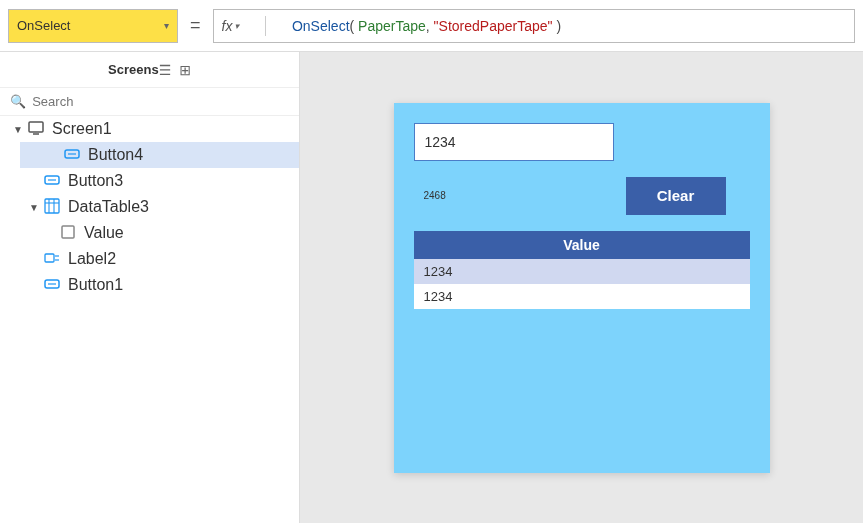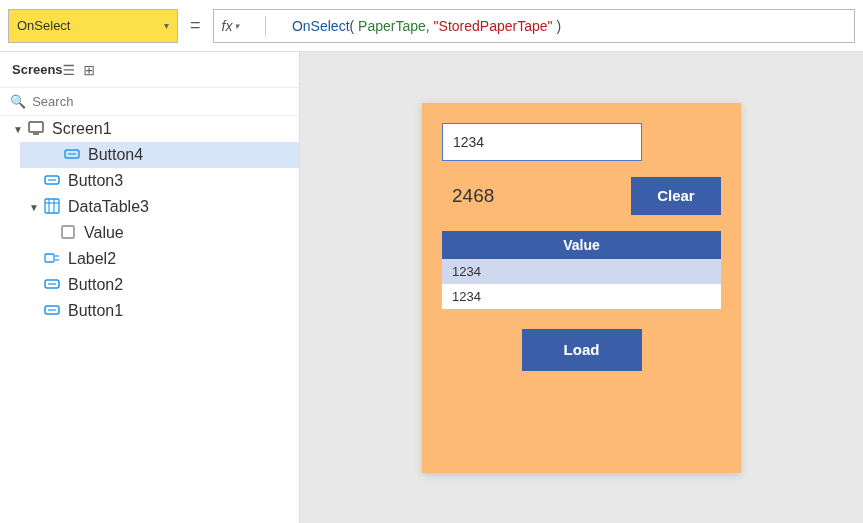--- a/index.html
+++ b/index.html
@@ -31,21 +31,21 @@
 
     
     .main { display: flex; flex: 1; overflow: hidden; }
 
     
     .sidebar {
       width: 300px; background: #fff; border-right: 1px solid #ddd;
       display: flex; flex-direction: column; overflow: hidden; flex-shrink: 0;
     }
     .sidebar-header {
-      display: flex; align-items: center; justify-content: flex-start;
+      display: flex; align-items: center; justify-content: center;
       padding: 8px 12px; border-bottom: 1px solid #eee; height: 36px;
     }
     .sidebar-title { font-size: 13px; font-weight: 600; color: #333; }
     .sidebar-icons { display: flex; gap: 8px; }
     .sidebar-icon { font-size: 14px; color: #666; cursor: pointer; }
 
     .search-bar {
       display: flex; align-items: center; padding: 6px 10px; gap: 6px;
       border-bottom: 1px solid #eee;
     }
@@ -58,36 +58,36 @@
     .tree-item { display: flex; align-items: center; padding: 3px 0 3px 8px; cursor: pointer; gap: 4px; height: 26px; }
     .tree-item.selected { background: #d8e4f7; margin-left: 20px; }
     .tree-item .arrow { font-size: 10px; color: #555; width: 12px; text-align: center; }
     .tree-item .arrow.empty { visibility: hidden; }
     .tree-item .item-icon { margin-right: 4px; font-size: 13px; }
     .tree-item .item-label { font-size: 16px; color: #333; }
 
     
     .canvas { flex: 1; background: #e8e8e8; display: flex; align-items: center; justify-content: center; overflow: auto; }
     .app-screen {
-      background: #fdba74; width: 319px; min-height: 370px;
+      background: #7dd3fc; width: 376px; min-height: 370px;
       box-shadow: 0 2px 8px rgba(0,0,0,0.15); padding: 20px; position: relative;
     }
 
     
     .input-row { display: flex; align-items: center; gap: 12px; margin-bottom: 16px; }
     .app-input {
       border: 1.5px solid #4a7cc7; padding: 6px 10px; font-size: 14px;
       color: #333; width: 200px; height: 38px; outline: none;
     }
     .btn-add {
       background: #3a5fa8; color: #fff; border: none; padding: 6px 20px;
       font-size: 15px; font-weight: 700; cursor: pointer; height: 38px; width: 100px;
     }
     .value-row { display: flex; align-items: center; gap: 12px; margin-bottom: 16px; }
-    .value-display { font-size: 19px; color: #333; width: 200px; padding: 6px 10px; }
+    .value-display { font-size: 10px; color: #333; width: 200px; padding: 6px 10px; }
     .btn-clear {
       background: #3a5fa8; color: #fff; border: none; padding: 6px 12px;
       font-size: 15px; font-weight: 700; cursor: pointer; height: 38px; width: 100px;
     }
 
     
     .data-table { width: 100%; border-collapse: collapse; margin-bottom: 20px; }
     .data-table th {
       background: #3a5fa8; color: #fff; text-align: center; padding: 6px 10px;
       font-size: 14px; font-weight: 600;
@@ -212,29 +212,20 @@
   </div>
         <div class="tree-item">
     <span style="width:16px;display:inline-block;"></span>
     <span class="arrow empty">▶</span>
     <span class="item-icon"><svg width="16" height="16" viewBox="0 0 16 16" fill="none">
               <rect x="1" y="4" width="9" height="8" rx="1" stroke="#2196F3" stroke-width="1.3" fill="none"></rect>
               <line x1="11" y1="6" x2="15" y2="6" stroke="#2196F3" stroke-width="1.2"></line>
               <line x1="11" y1="10" x2="15" y2="10" stroke="#2196F3" stroke-width="1.2"></line>
             </svg></span>
     <span class="item-label">Label2</span>
-  </div>
-        <div class="tree-item">
-    <span style="width:16px;display:inline-block;"></span>
-    <span class="arrow empty">▶</span>
-    <span class="item-icon"><svg width="16" height="16" viewBox="0 0 16 16" fill="none">
-              <rect x="1" y="4" width="14" height="8" rx="2" stroke="#2196F3" stroke-width="1.5" fill="none"></rect>
-              <line x1="4" y1="8" x2="12" y2="8" stroke="#2196F3" stroke-width="1.2"></line>
-            </svg></span>
-    <span class="item-label">Button2</span>
   </div>
         <div class="tree-item">
     <span style="width:16px;display:inline-block;"></span>
     <span class="arrow empty">▶</span>
     <span class="item-icon"><svg width="16" height="16" viewBox="0 0 16 16" fill="none">
               <rect x="1" y="4" width="14" height="8" rx="2" stroke="#2196F3" stroke-width="1.5" fill="none"></rect>
               <line x1="4" y1="8" x2="12" y2="8" stroke="#2196F3" stroke-width="1.2"></line>
             </svg></span>
     <span class="item-label">Button1</span>
   </div>
@@ -263,19 +254,18 @@
             <tr class="row-selected">
               <td>1234</td>
             </tr>
             <tr>
               <td>1234</td>
             </tr>
           </tbody>
       </table>
 
       <div class="bottom-buttons">
-        <button class="btn-load">Load</button>
       </div>
 
     </div>
   </div>
 
 </div>
 
 </body></html>

